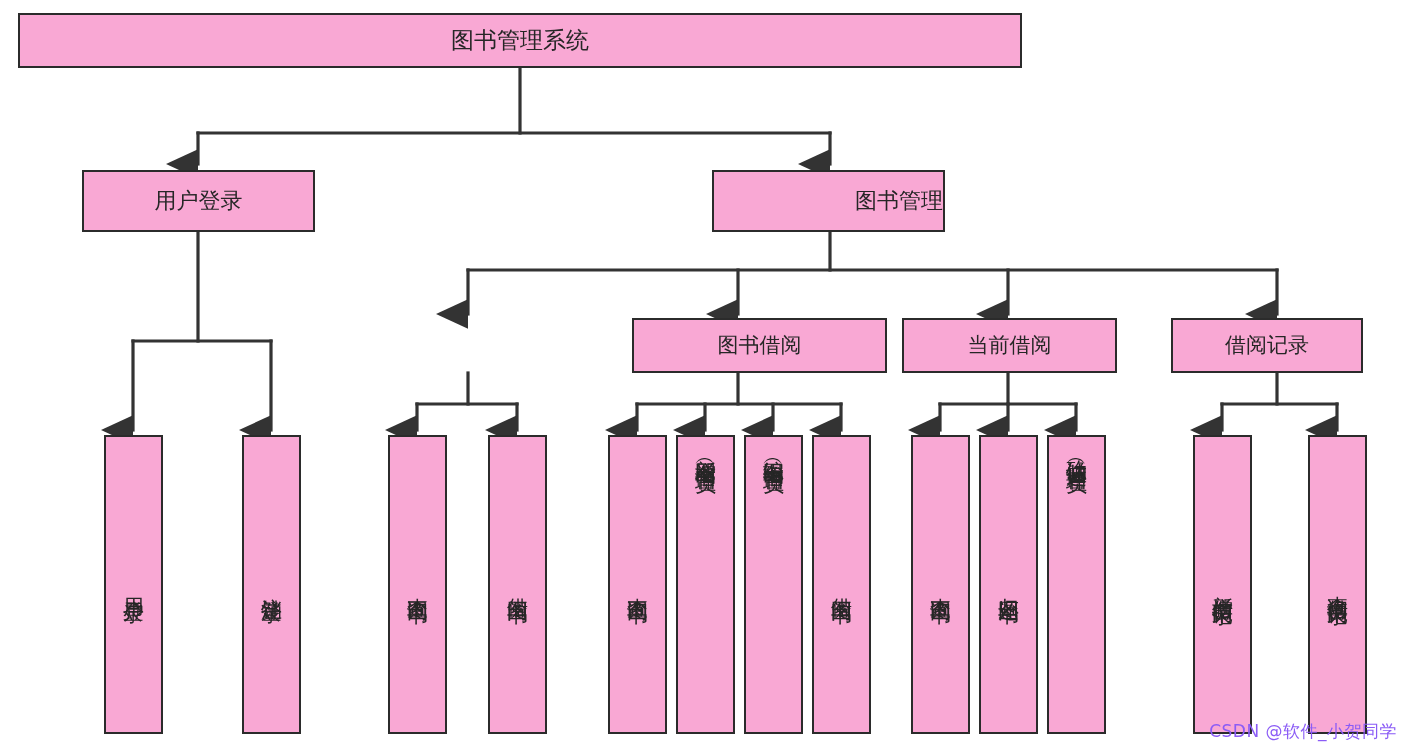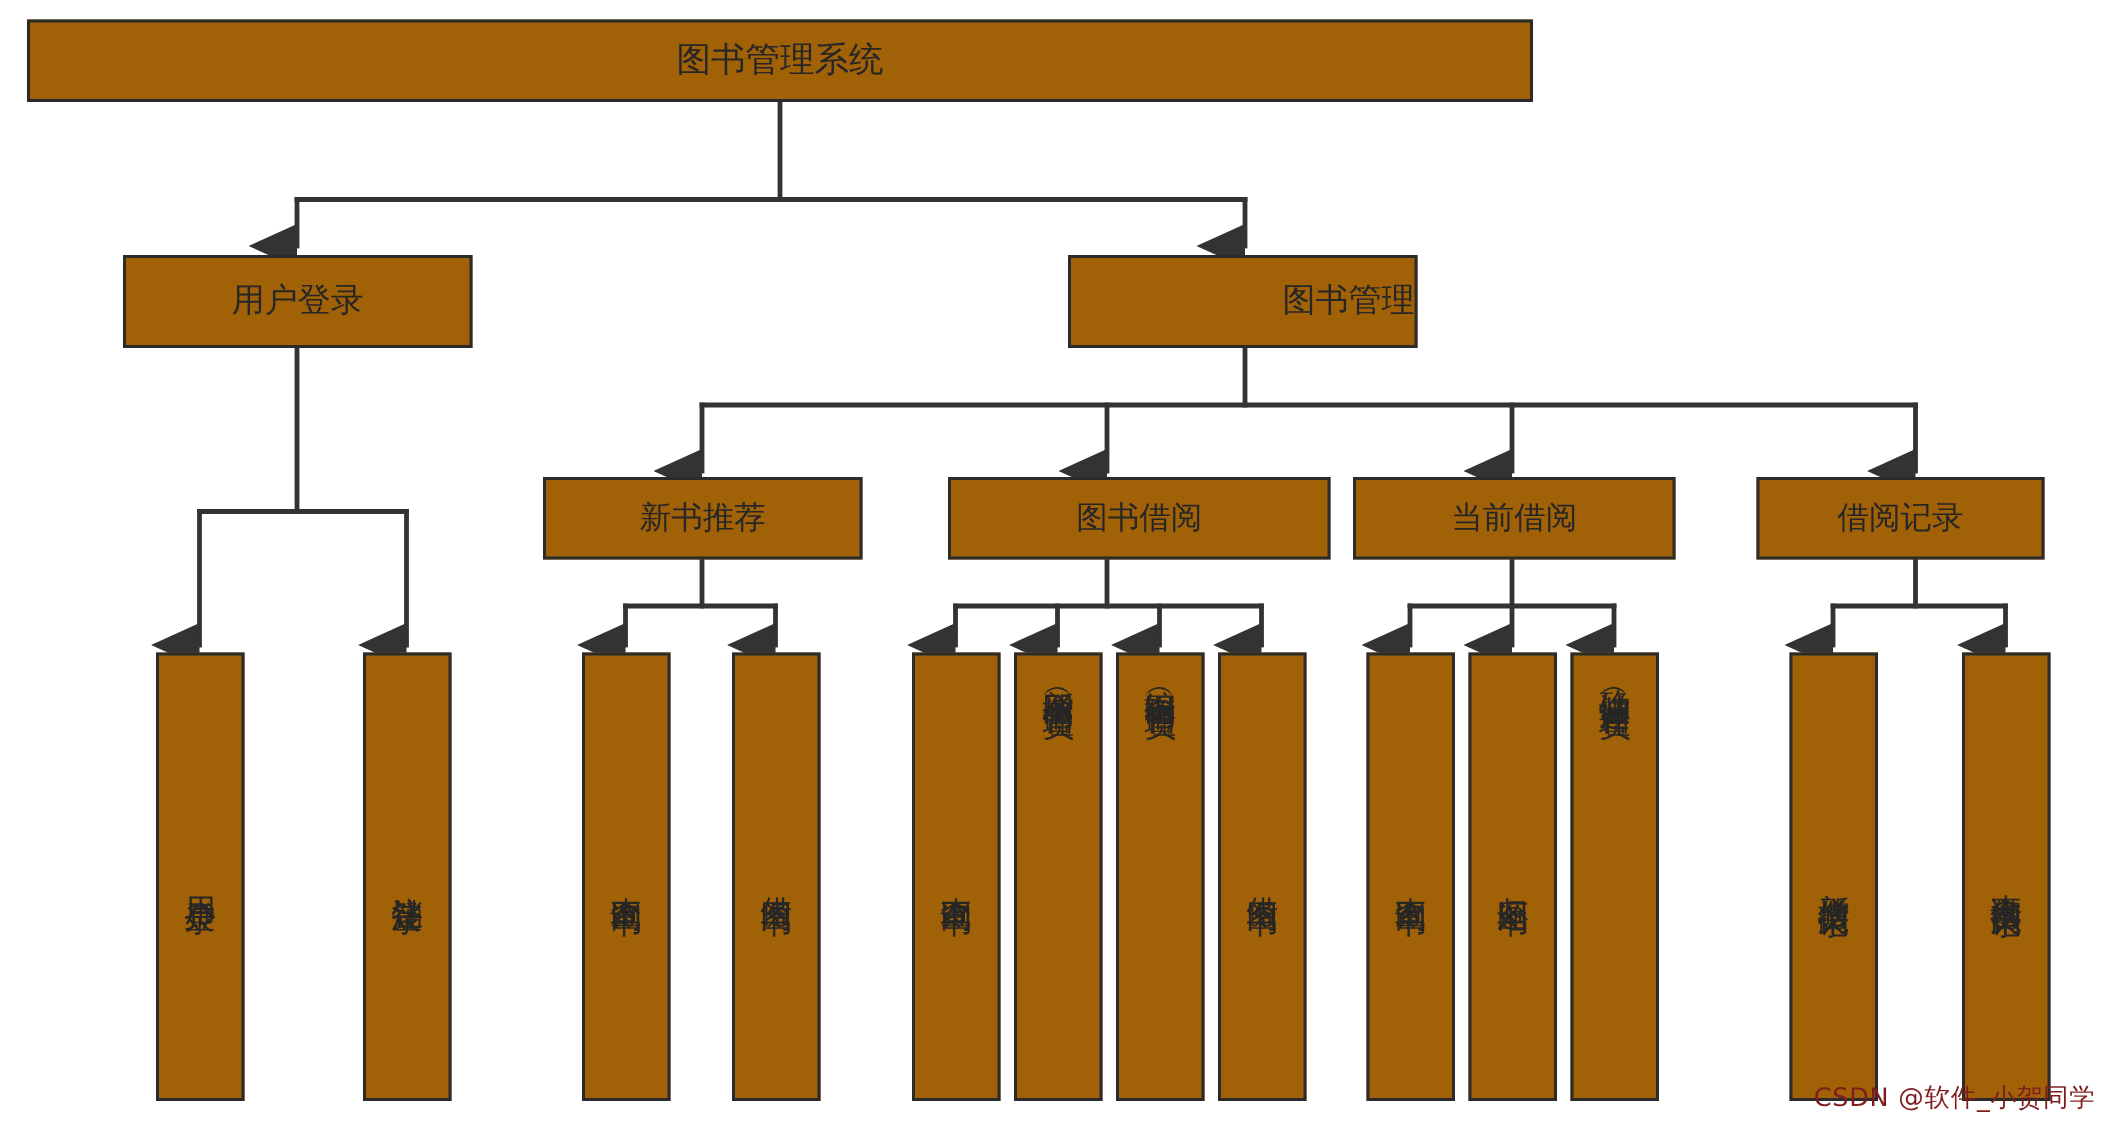--- a/index.html
+++ b/index.html
@@ -22,21 +22,21 @@
     left: 0;
     top: 0;
     width: 1405px;
     height: 747px;
     pointer-events: none;
   }
   
   .node {
     position: absolute;
     box-sizing: border-box;
-    background: #a16207;
+    background: #f9a8d4;
     border: 2px solid #2b2b2b;
     display: flex;
     align-items: center;
     justify-content: center;
     color: #262626;
     z-index: 2;
   }
   .node .label {
     display: block;
     text-align: center;
@@ -66,21 +66,21 @@
   }
   
   .node.leaf.mid { align-items: center; padding-top: 0; }
 
   
   #watermark {
     position: absolute;
     right: 8px;
     bottom: 4px;
     font-size: 17px;
-    color: #7f1d1d;
+    color: #8b5cf6;
     letter-spacing: 0.5px;
     z-index: 3;
     white-space: nowrap;
   }
 </style>
 </head>
 <body>
 
 <div id="canvas">
 
@@ -144,23 +144,20 @@
   </div>
 
   <div class="node h2" style="left:82px; top:170px; width:233px; height:62px;">
     <span class="label">用户登录</span>
   </div>
 
   <div class="node h2" style="left:712px; top:170px; width:233px; height:62px;justify-content:flex-end;">
     <span class="label">图书管理</span>
   </div>
 
-  <div class="node h3" style="left:362px; top:318px; width:213px; height:55px;">
-    <span class="label">新书推荐</span>
-  </div>
 
   <div class="node h3" style="left:632px; top:318px; width:255px; height:55px;">
     <span class="label">图书借阅</span>
   </div>
 
   <div class="node h3" style="left:902px; top:318px; width:215px; height:55px;">
     <span class="label">当前借阅</span>
   </div>
 
   <div class="node h3" style="left:1171px; top:318px; width:192px; height:55px;">

